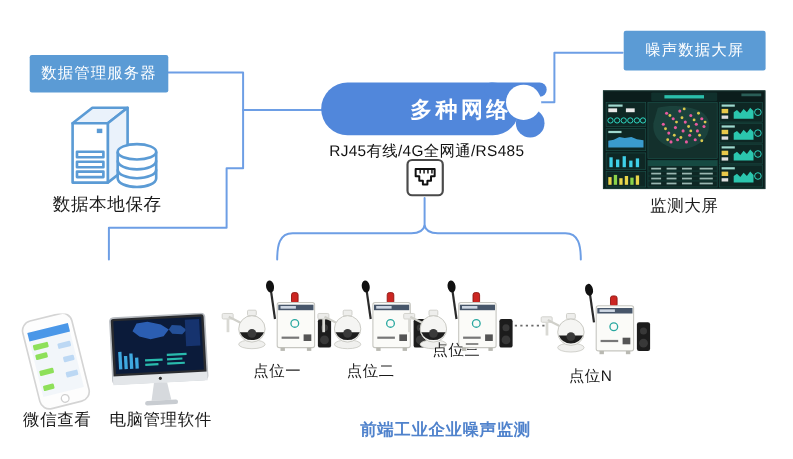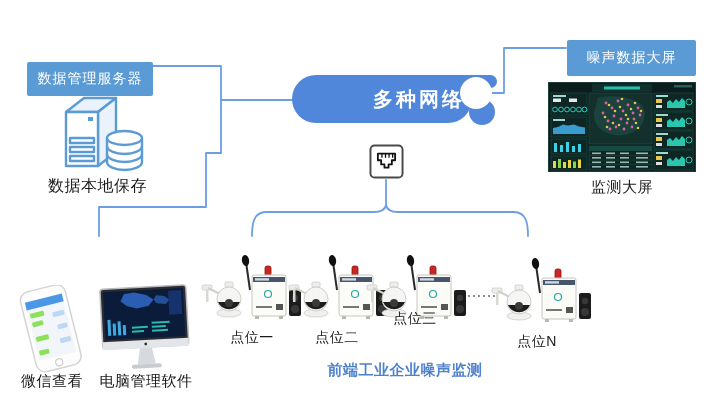--- a/index.html
+++ b/index.html
@@ -2,28 +2,28 @@
 <html><head>
 <meta charset="utf-8">
 <style>
   html,body{margin:0;padding:0;background:#fff;}
   body{font-family:"Liberation Sans","DejaVu Sans",sans-serif;}
   #canvas{position:relative;width:721px;height:417px;background:#fff;overflow:hidden;}
   .abs{position:absolute;}
   .bluebox{
     position:absolute;background:#5B9BD5;color:#fff;border-radius:2px;
     display:flex;align-items:center;justify-content:center;
-    font-size:14px;font-weight:500;letter-spacing:1px;white-space:nowrap;margin-top:12px;
+    font-size:14px;font-weight:500;letter-spacing:1px;white-space:nowrap;
   }
   .caption{
     position:absolute;color:#1a1a1a;font-size:15px;font-weight:500;
     text-align:center;white-space:nowrap;letter-spacing:0.5px;
   }
   .caption.big{font-size:16px;}
-  .caption.blue{color:#4F82CC;font-weight:700;}
+  .caption.blue{color:#4F82CC;font-weight:700;margin-top:20px;}
   .cloud-label{
     position:absolute;color:#ffffff;font-size:20px;font-weight:700;
     letter-spacing:3px;text-align:right;white-space:nowrap;
   }
   .net-caption{
     position:absolute;color:#111;font-size:14px;font-weight:500;
     text-align:center;white-space:nowrap;letter-spacing:0.3px;
   }
   svg{display:block;}
 </style>
@@ -67,20 +67,21 @@
   <div class="caption big" style="left:30px;top:176px;width:135px;"><span>数据本地保存</span></div>
 
   <svg class="abs" style="left:290px;top:70px;" width="215" height="58" viewBox="0 0 215 58">
     <rect x="2" y="5" width="180" height="48" rx="24" fill="#5187DB"></rect>
     <rect x="150" y="5" width="57" height="13" rx="6.5" fill="#5187DB"></rect>
     <circle cx="192" cy="42" r="13" fill="#5187DB"></circle>
     <circle cx="186" cy="23" r="16" fill="#ffffff"></circle>
   </svg>
   <div class="cloud-label" style="left:295px;top:86px;width:170px;"><span>多种网络</span></div>
 
+  <div class="net-caption" style="left:288px;top:129px;width:200px;"><span>RJ45有线/4G全网通/RS485</span></div>
   <svg class="abs" style="left:368px;top:143px;" width="37" height="37" viewBox="0 0 45 45">
     <rect x="3" y="3" width="39" height="39" rx="5" fill="#fff" stroke="#4a4a4a" stroke-width="2.4"></rect>
     <path d="M12,13 H33 V21 H29 V26 H25 V30 H20 V26 H16 V21 H12 Z" fill="#fff" stroke="#111" stroke-width="2.2" stroke-linejoin="round"></path>
     <g stroke="#111" stroke-width="1.6">
       <line x1="17" y1="13" x2="17" y2="18"></line>
       <line x1="21.3" y1="13" x2="21.3" y2="18"></line>
       <line x1="25.6" y1="13" x2="25.6" y2="18"></line>
       <line x1="30" y1="13" x2="30" y2="18"></line>
     </g>
   </svg>

